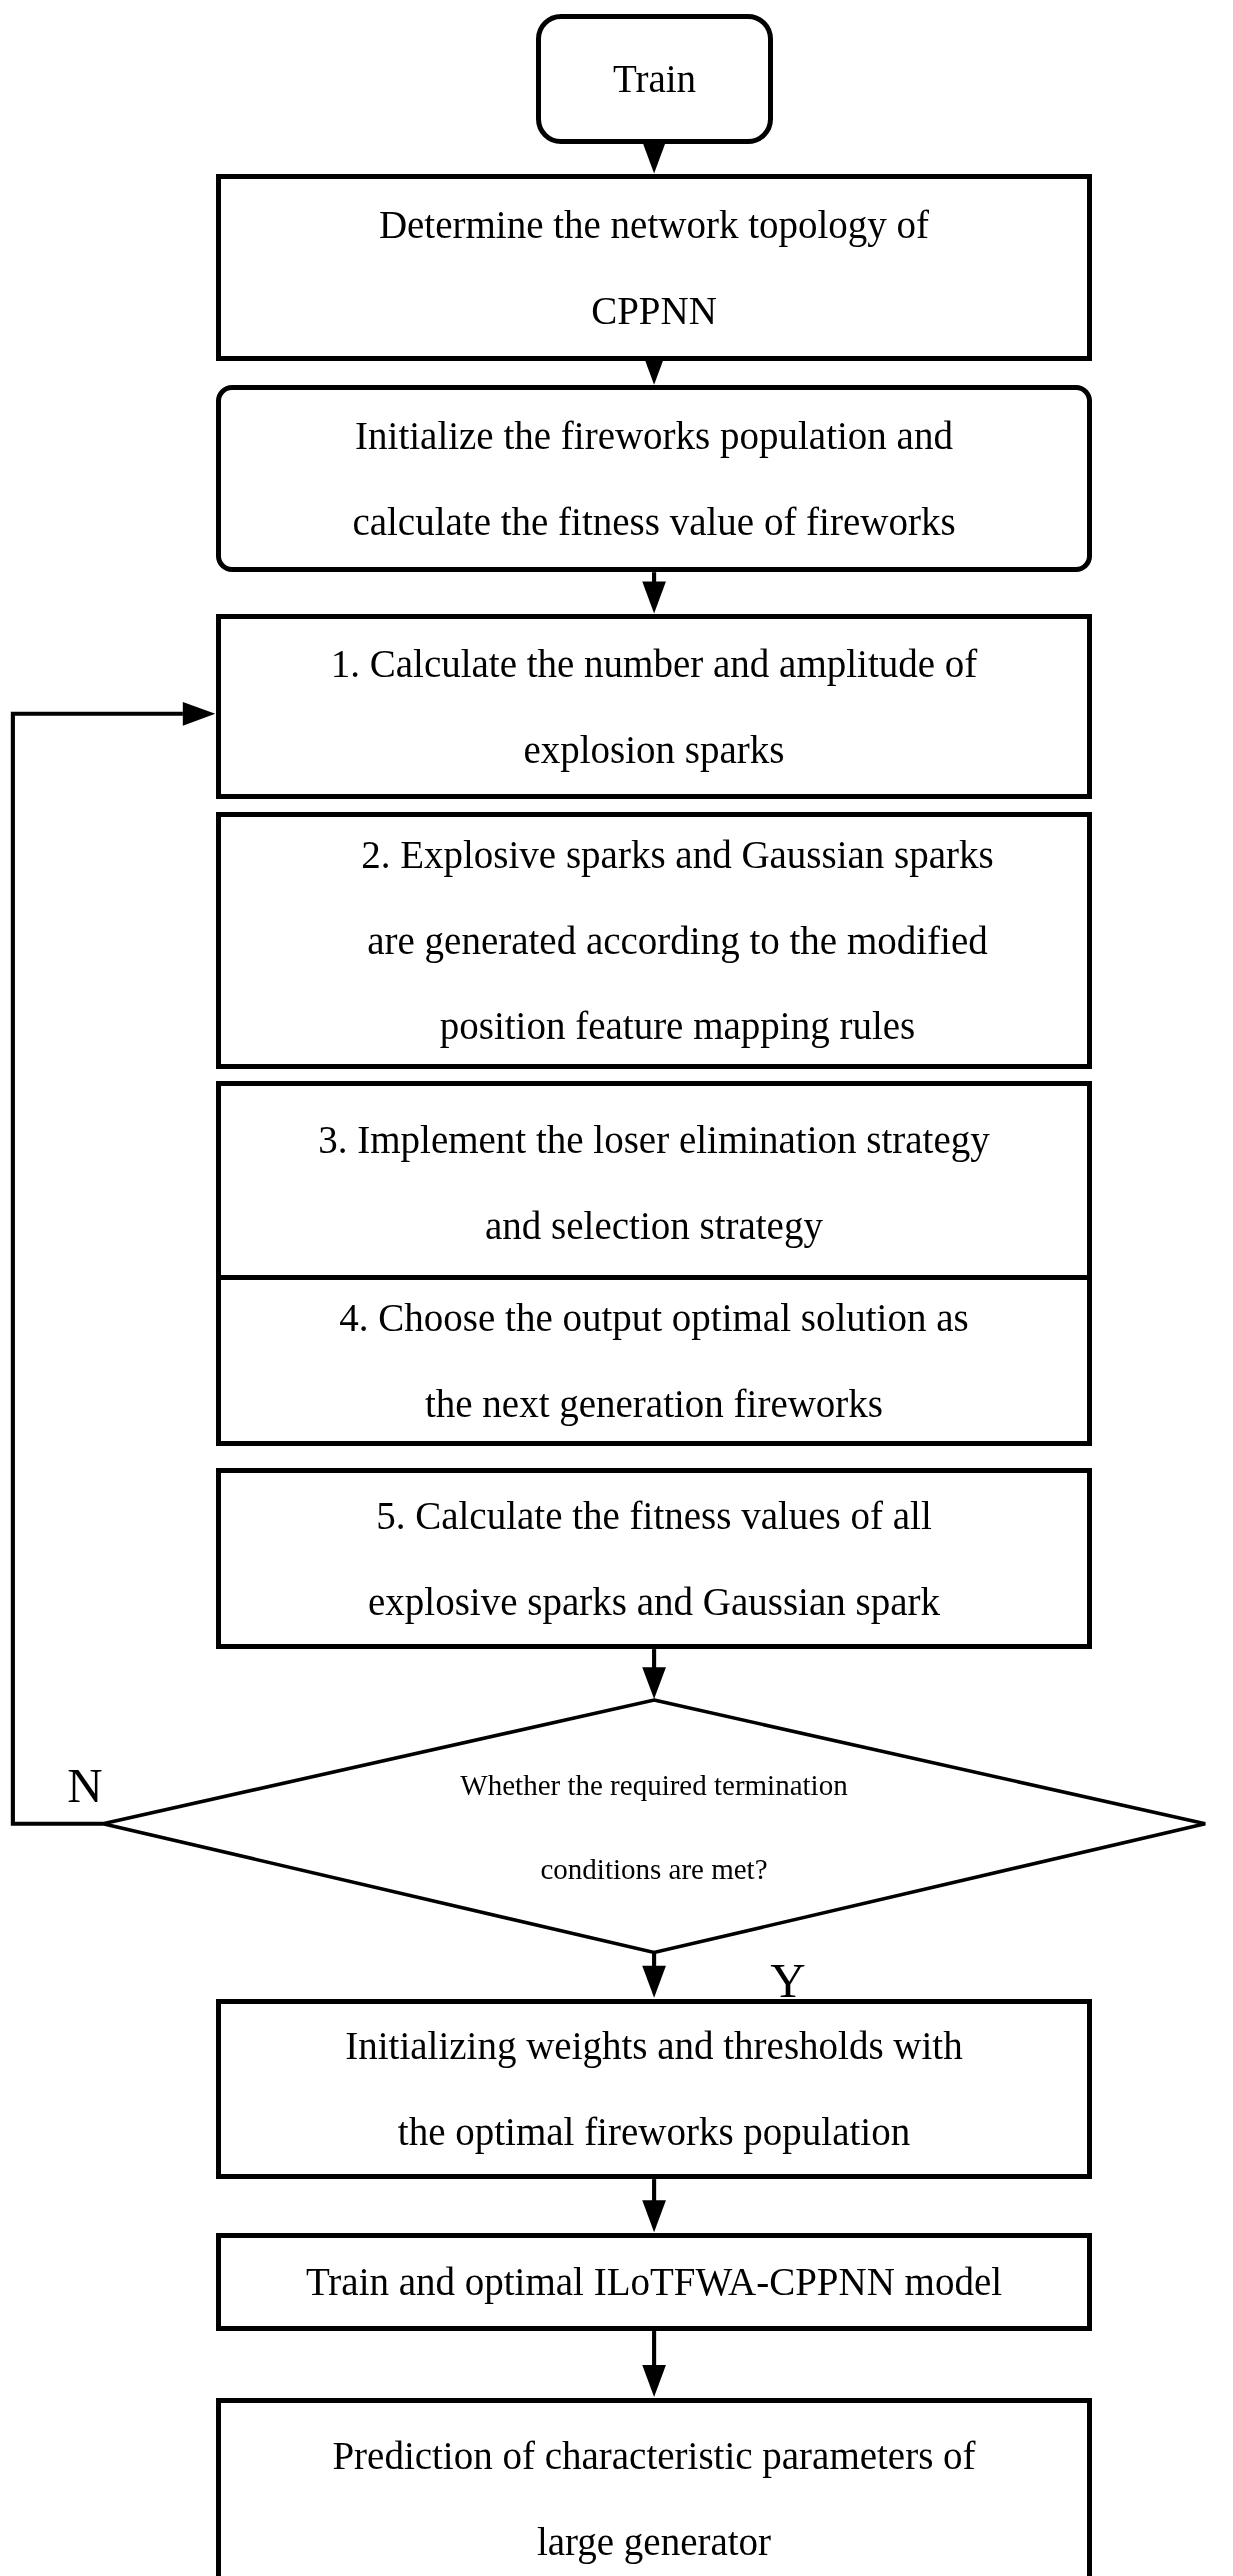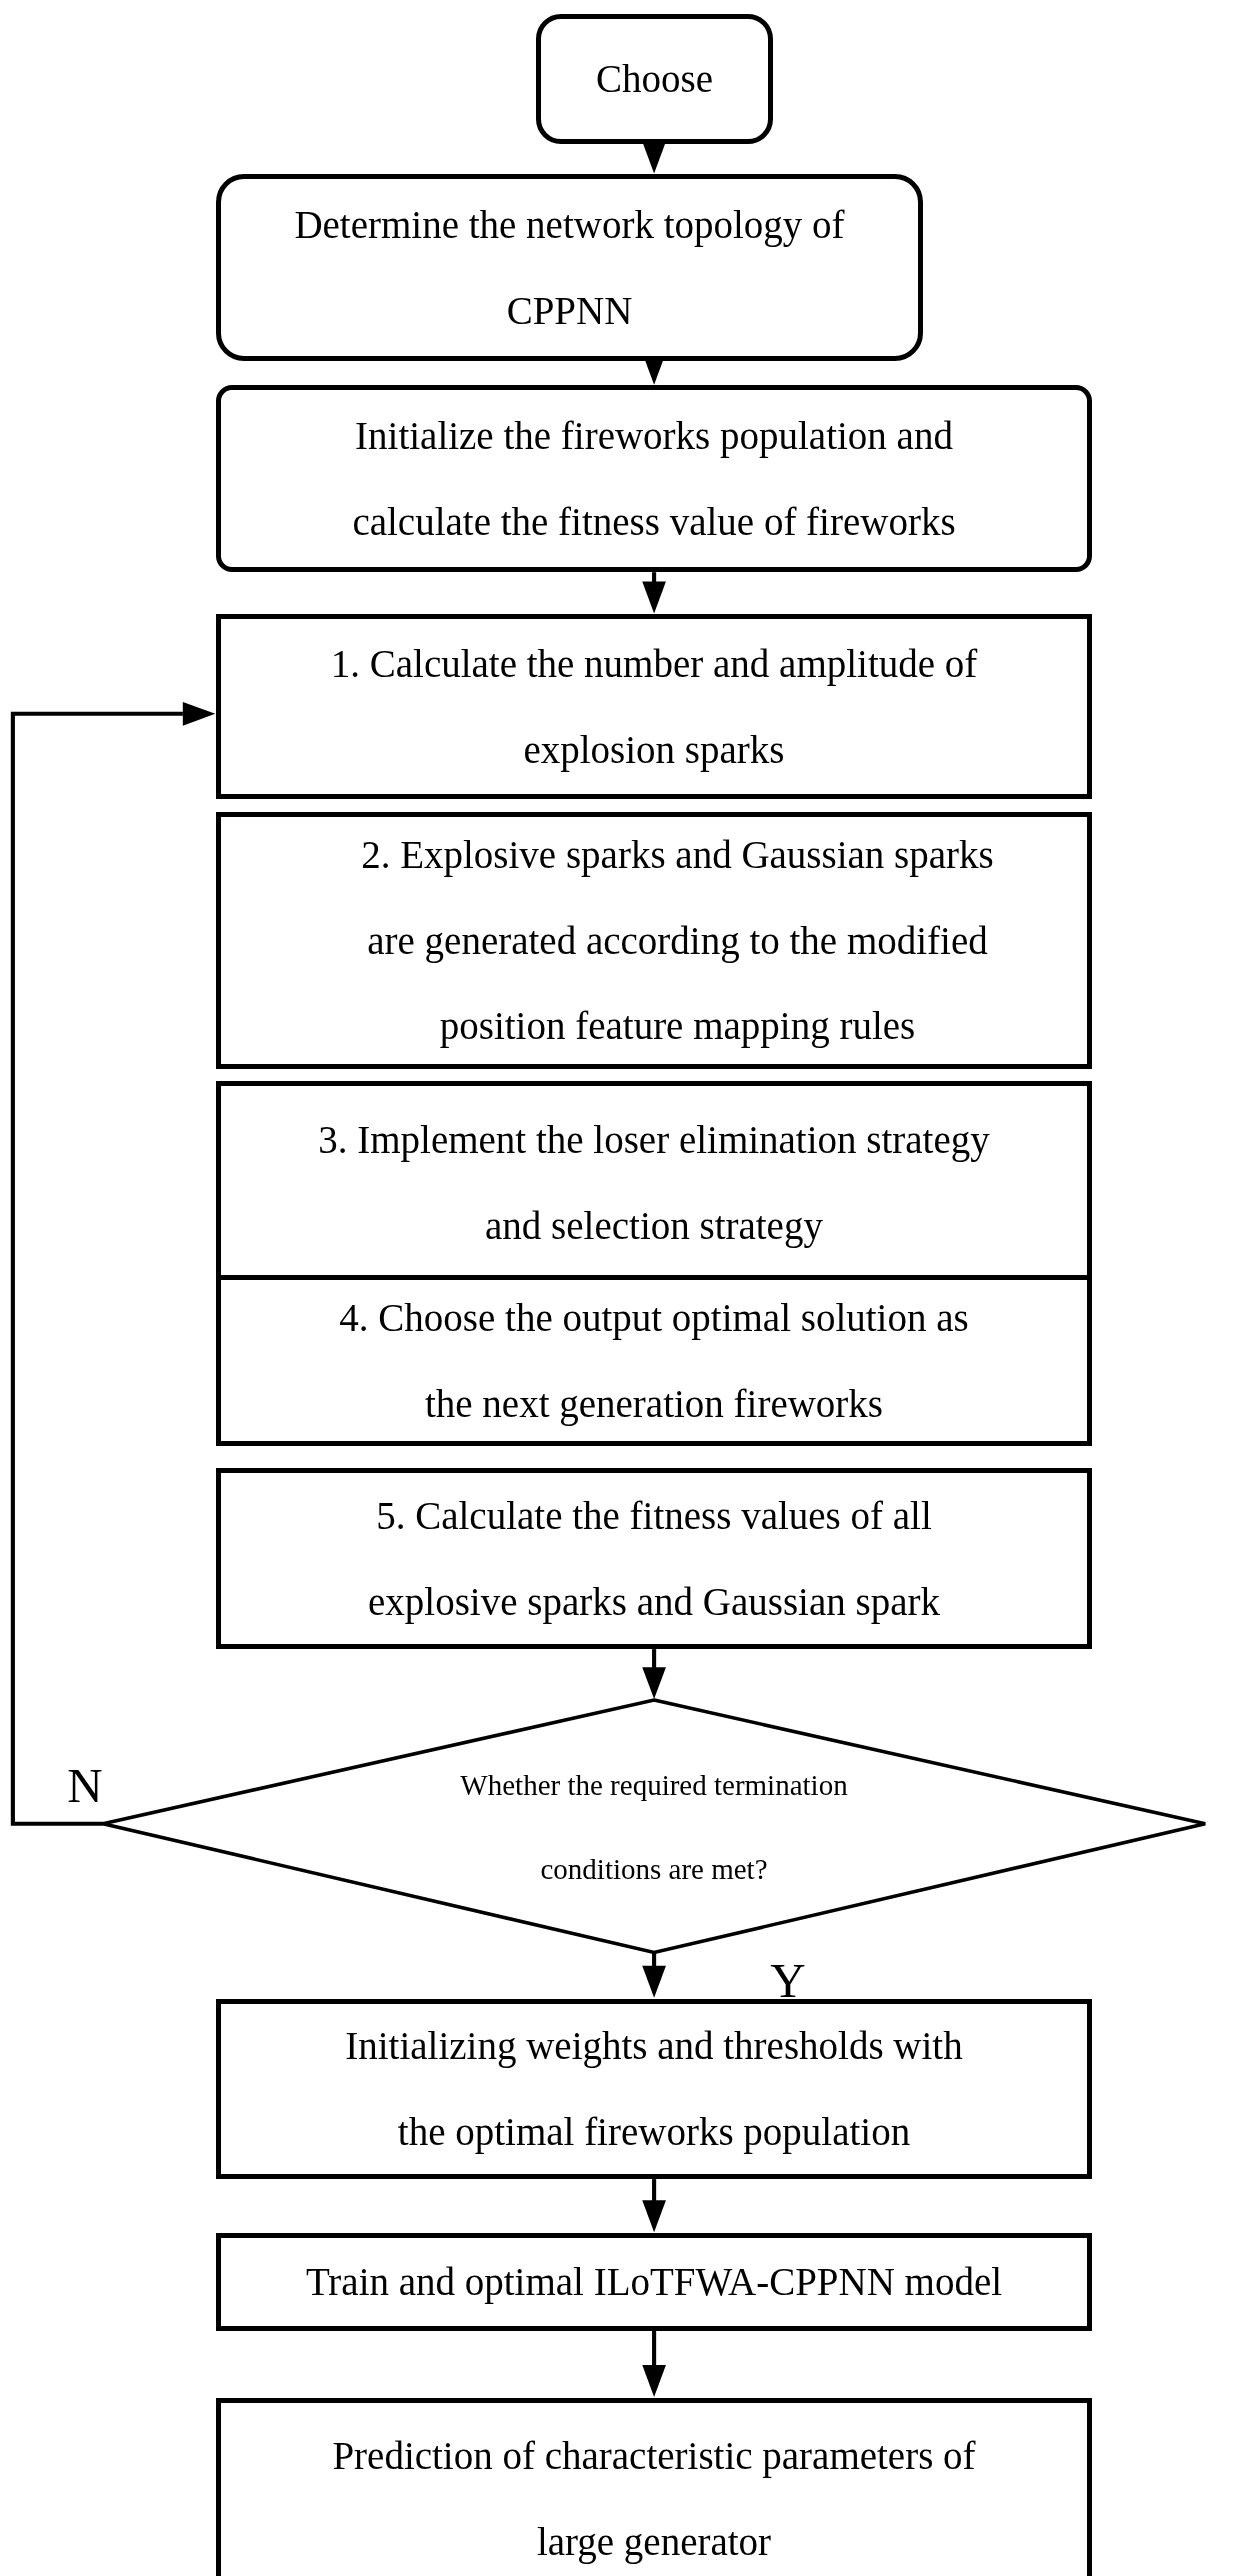--- a/index.html
+++ b/index.html
@@ -53,21 +53,21 @@
   .branch-label {
     position: absolute;
     display: flex;
     align-items: center;
     justify-content: center;
     font-size: 49px;
     background: transparent;
   }
   
   #node-start        { left: 536px; top: 14.4px;   width: 237px;  height: 130px; }
-  #node-determine    { left: 216px;  top: 174px;  width: 707px; height: 187px; border-radius: 28px; }
+  #node-determine    { left: 216px;  top: 174px;  width: 876px; height: 187px; }
   #node-initialize   { left: 216px;  top: 385px;  width: 876px; height: 187px; border-radius: 16px; }
   #node-step1        { left: 216px;  top: 614px; width: 876px; height: 185px; }
   #node-step2        { left: 216px;  top: 812px; width: 876px; height: 257px; padding-left: 47px; }
   #node-step3        { left: 216px;  top: 1081px; width: 876px; height: 203px; }
   #node-step4        { left: 216px;  top: 1275px; width: 876px; height: 171px; }
   #node-step5        { left: 216px;  top: 1468px; width: 876px; height: 181px; }
   #node-decision-txt { left: 319px;  top: 1716px; width: 670px; height: 222px; }
   #node-init-weights { left: 216px;  top: 1999px; width: 876px; height: 180px; }
   #node-train        { left: 216px;  top: 2233px; width: 876px; height: 98px; }
   #node-predict      { left: 216px;  top: 2398px; width: 876px; height: 201px; }
@@ -119,21 +119,21 @@
       <polygon points="1247,4271 1293,4271 1270,4333"></polygon>
       <polygon points="1247,4591 1293,4591 1270,4653"></polygon>
       <polygon points="1247,5051 1293,5051 1270,5113"></polygon>
 
       <polygon points="355,1362 355,1408 418,1385"></polygon>
     </g>
 
     <polygon points="1270,3300 2340,3540 1270,3790 200,3540" fill="#ffffff" stroke="#000000" stroke-width="7"></polygon>
   </svg>
 
-  <div class="node terminator" id="node-start">Choose</div>
+  <div class="node terminator" id="node-start">Train</div>
 
   <div class="node" id="node-determine">Determine the network topology of
 CPPNN</div>
 
   <div class="node" id="node-initialize">Initialize the fireworks population and
 calculate the fitness value of fireworks</div>
 
   <div class="node" id="node-step1">1. Calculate the number and amplitude of
 explosion sparks</div>
 

